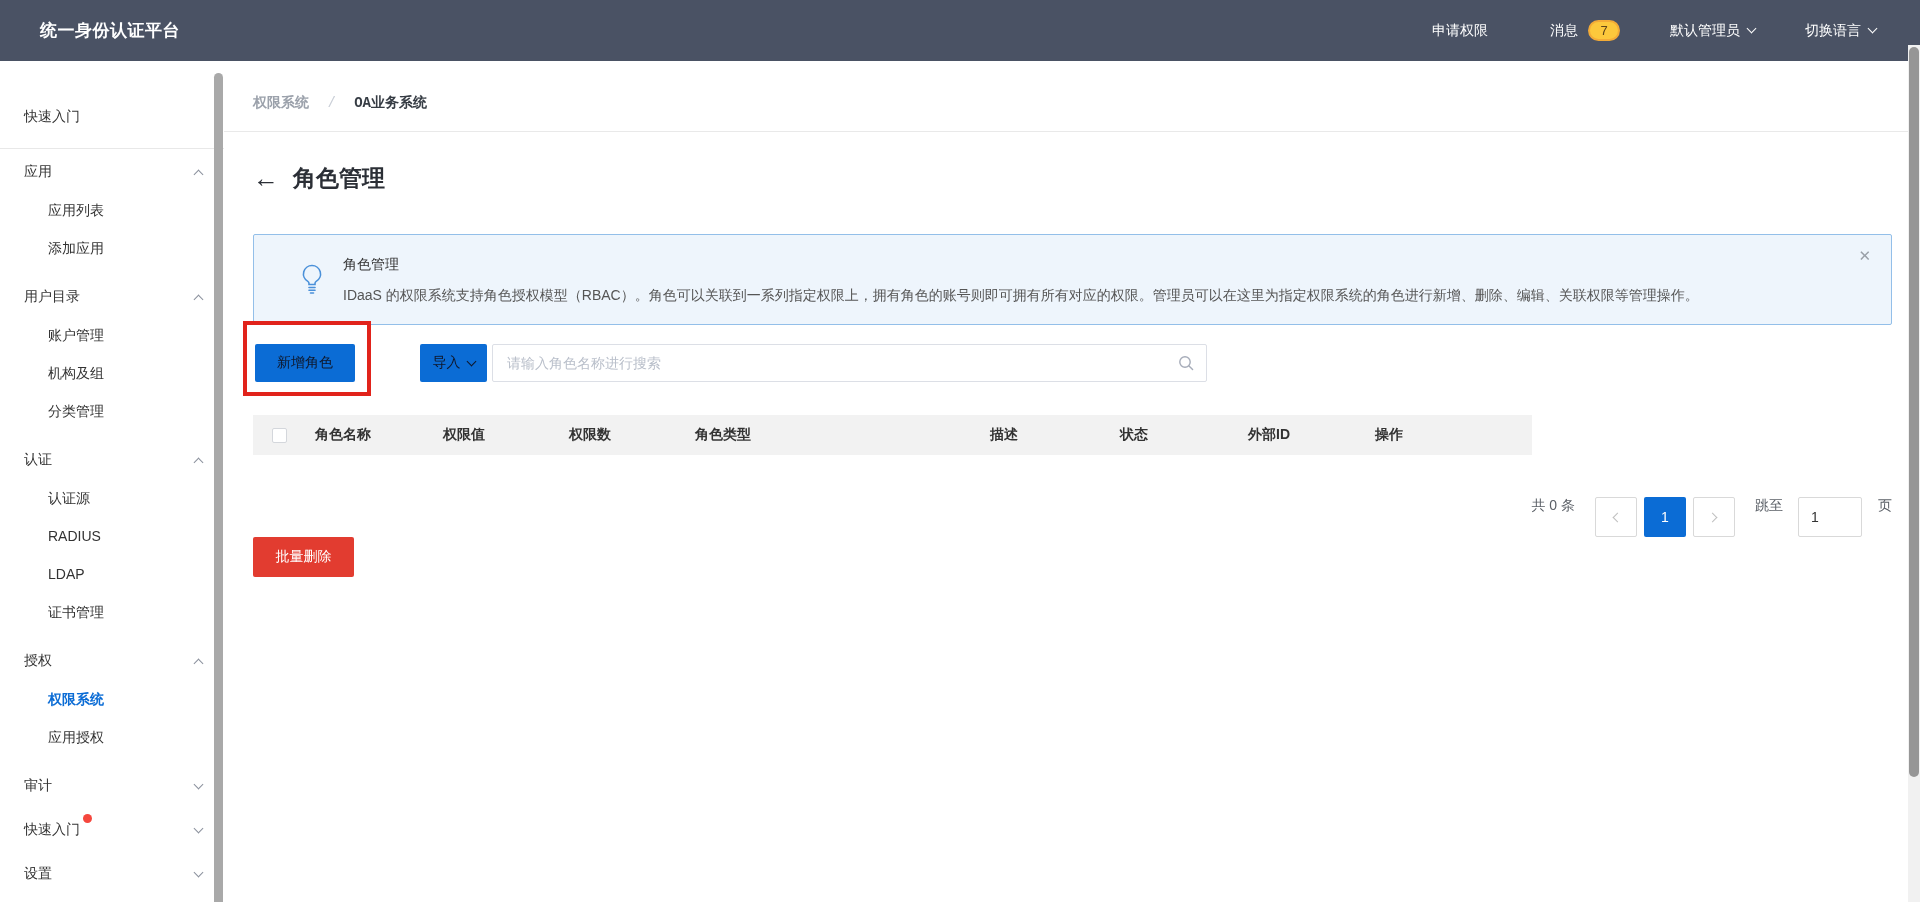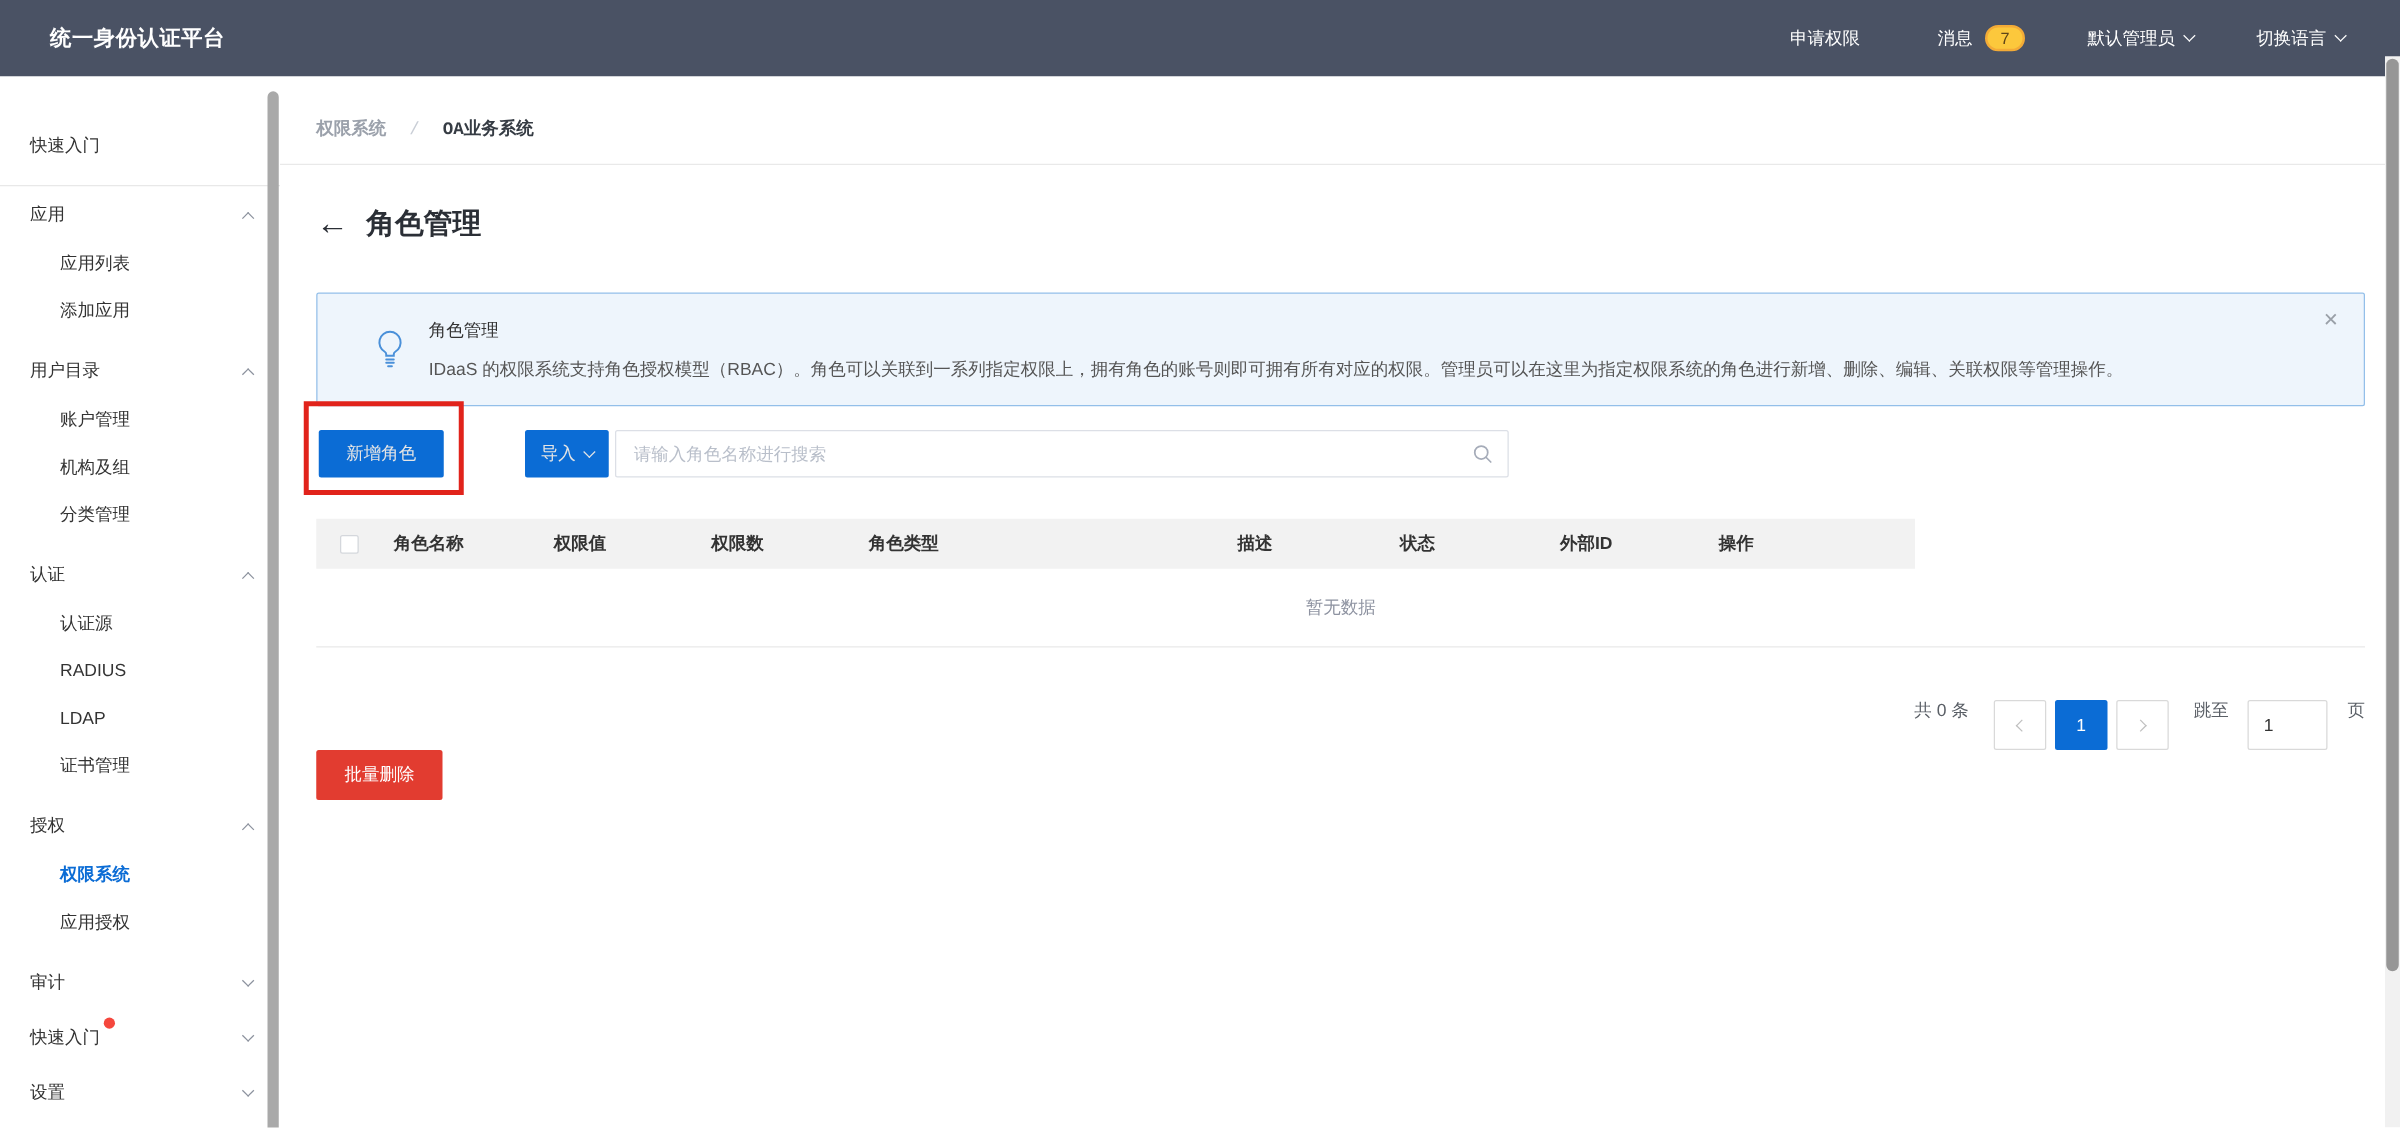--- a/index.html
+++ b/index.html
@@ -76,21 +76,21 @@
   .bulb { flex:0 0 26px; margin-right:18px; }
   .info-title { font-size:14px; color:#333; line-height:20px; }
   .info-desc { font-size:14px; color:#555; line-height:20px; margin-top:11px; }
   .info-close {
     position:absolute; top:12px; right:20px; font-size:15px; color:#9aa0a8; cursor:pointer;
   }
 
   .toolbar { margin-top:19px; display:flex; align-items:center; height:38px; }
   .btn { border:none; border-radius:2px; font-size:14px; cursor:pointer;
          font-family:"Liberation Sans","DejaVu Sans",sans-serif; }
-  .btn-primary { background:#0b6cd5; color:#e5e5e5; height:38px; }
+  .btn-primary { background:#0b6cd5; color:#0f172a; height:38px; }
   .btn-add { width:100px; margin-left:2px; }
   .btn-import { width:67px; margin-left:65px; display:flex; align-items:center; justify-content:center; }
   .btn-import .chev { margin-left:7px; margin-top:-3px; transform:rotate(45deg); }
   .search-box {
     margin-left:5px; width:715px; height:38px; border:1px solid #dcdfe6; border-radius:2px;
     display:flex; align-items:center; padding:0 12px 0 14px; background:#fff;
   }
   .search-box input {
     flex:1; border:none; outline:none; font-size:14px; color:#333; background:transparent;
     font-family:"Liberation Sans","DejaVu Sans",sans-serif;
@@ -282,21 +282,20 @@
       <div class="th th1">角色名称</div>
       <div class="th th2">权限值</div>
       <div class="th th3">权限数</div>
       <div class="th th4">角色类型</div>
       <div class="th th5">描述</div>
       <div class="th th6">状态</div>
       <div class="th th7">外部ID</div>
       <div class="th th8">操作</div>
     </div>
 
-    <div class="empty-row">暂无数据</div>
 
     <div class="pagination">
       <span>共 0 条</span>
       <span class="pg-btn pg-prev">
         <span class="chev pg-chev-left"></span>
       </span>
       <span class="pg-page">1</span>
       <span class="pg-btn pg-next">
         <span class="chev pg-chev-right"></span>
       </span>

